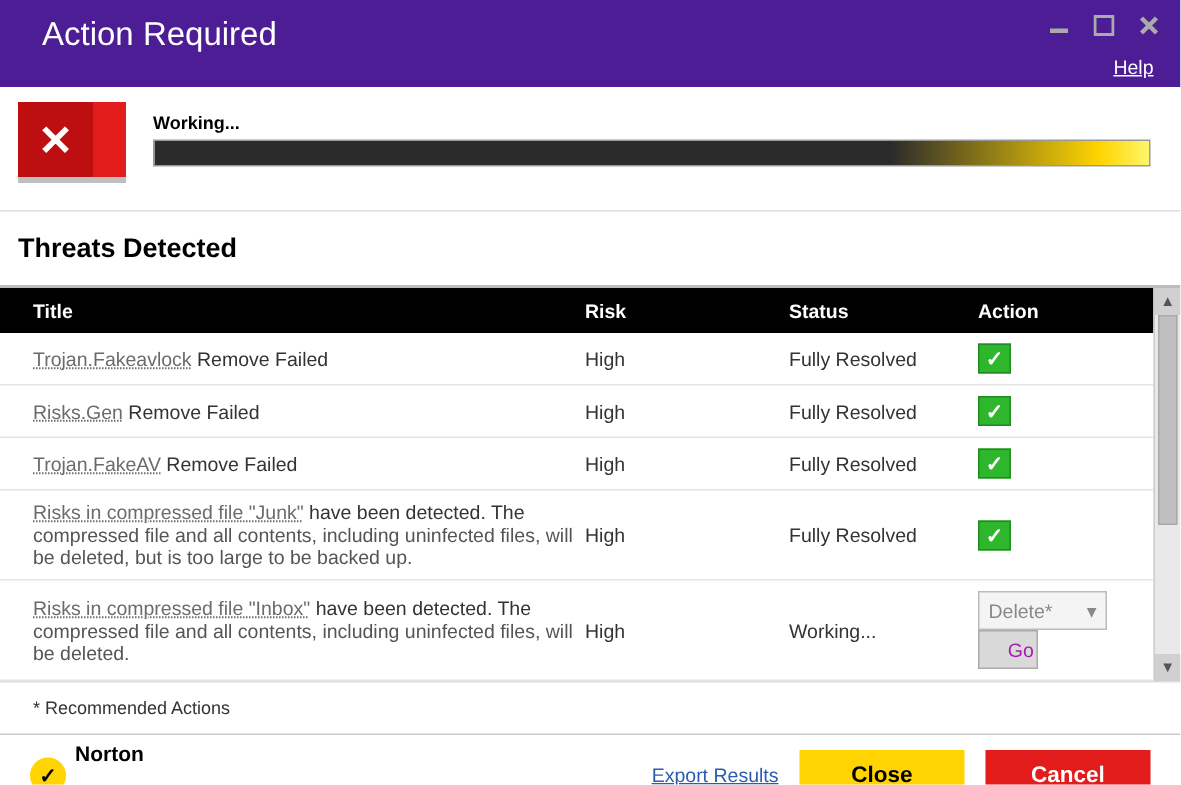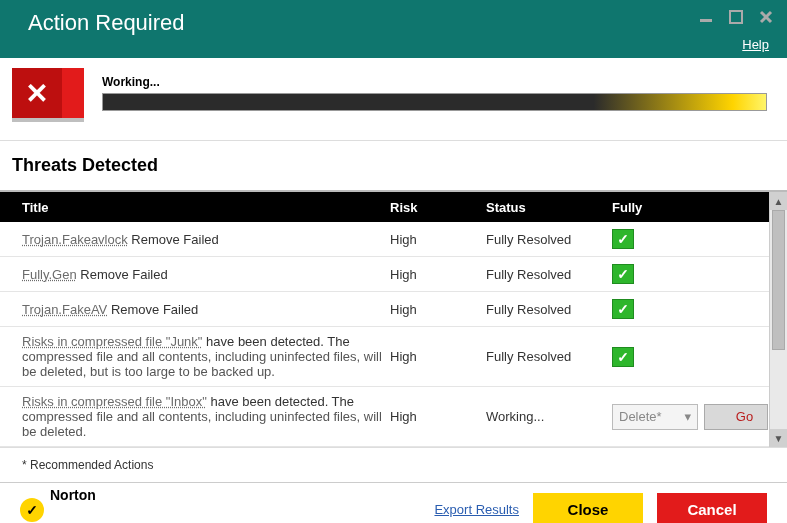--- a/index.html
+++ b/index.html
@@ -1,44 +1,44 @@
 <!DOCTYPE html>
 <html><head>
 <meta charset="utf-8">
 <style>
 * { box-sizing: border-box; margin: 0; padding: 0; }
 body { font-family: "Segoe UI", Arial, sans-serif; background: #fff; width: 787px; height: 523px; overflow: hidden; }
-.titlebar { background: #0f766e; color: #fff; height: 58px; padding: 10px 8px 0 28px; position: relative; }
+.titlebar { background: #4c1d95; color: #fff; height: 58px; padding: 10px 8px 0 28px; position: relative; }
 .titlebar-title { font-size: 22px; font-weight: 300; }
 .win-controls { position: absolute; top: 8px; right: 12px; display: flex; gap: 12px; }
 .win-btn { width: 18px; height: 18px; color: #aaa; cursor: pointer; display: flex; align-items: center; justify-content: center; }
 .help-link { position: absolute; right: 18px; bottom: 6px; color: #fff; font-size: 13px; text-decoration: underline; cursor: pointer; }
 .status-section { background: #fff; padding: 10px 20px 22px 12px; display: flex; align-items: stretch; gap: 18px; border-bottom: 1px solid #ddd; }
 .status-badge { background: #e21b1b; color: #fff; display: flex; align-items: center; height: 50px; padding: 0 22px 0 0; box-shadow: 0 4px 0 rgba(0,0,0,.25); }
 .status-badge .xsq { width: 50px; height: 50px; background: #bd0f0f; display: flex; align-items: center; justify-content: center; font-size: 28px; font-weight: bold; }
 .status-badge .label { font-size: 24px; font-weight: 300; padding-left: 16px; }
 .progress-wrap { flex: 1; display: flex; flex-direction: column; justify-content: center; }
 .progress-label { font-size: 12px; font-weight: bold; margin-bottom: 4px; }
 .progress-bar { height: 18px; border: 1px solid #999; background: linear-gradient(to right, #2b2b2b 0%, #2b2b2b 74%, #ffd400 95%, #fff56a 100%); }
 .threats-heading { font-size: 18px; font-weight: bold; padding: 14px 22px 14px 12px; border-bottom: 2px solid #bbb; }
 .table-wrap { display: flex; border-radius: 21px; }
 .table-scroll { flex: 1; }
 .table-header { background: #000; color: #fff; display: flex; font-size: 13px; font-weight: bold; height: 30px; align-items: center; }
 .col-title { width: 390px; padding-left: 22px; }
-.col-risk { width: 96px; }
+.col-risk { width: 136px; }
 .col-status { width: 126px; }
 .col-action { flex: 1; }
 .row { display: flex; align-items: center; font-size: 13px; color: #333; border-bottom: 1px solid #e5e5e5; min-height: 34px; padding: 7px 0; }
 .row .col-title { display: block; }
 .threat-link { color: #6b6b6b; text-decoration: underline dotted; cursor: pointer; }
 .suffix { color: #333; }
 .desc { color: #555; }
 .check { width: 22px; height: 20px; background: #2eb62c; border: 1px solid #1f8c1f; display: inline-flex; align-items: center; justify-content: center; color: #fff; font-size: 14px; font-weight: bold; }
 .select { display: inline-flex; align-items: center; border: 1px solid #bbb; background: #f4f4f4; height: 26px; width: 86px; padding: 0 6px; color: #888; font-size: 13px; justify-content: space-between; margin-right: 6px; }
-.go-btn { display: inline-flex; align-items: center; justify-content: center; border: 1px solid #aaa; background: #d9d9d9; height: 26px; width: 64px; font-size: 13px; color: #b91c1c; cursor: pointer; padding-left: 17px; }
+.go-btn { display: inline-flex; align-items: center; justify-content: center; border: 1px solid #aaa; background: #d9d9d9; height: 26px; width: 40px; font-size: 13px; color: #a21caf; cursor: pointer; padding-left: 17px; }
 .vscroll { width: 18px; background: #e9e9e9; border-left: 1px solid #ccc; display: flex; flex-direction: column; }
 .vscroll .arrow { height: 18px; background: #d0d0d0; display: flex; align-items: center; justify-content: center; font-size: 10px; color: #555; }
 .vscroll .track { flex: 1; position: relative; }
 .vscroll .thumb { position: absolute; top: 0; left: 2px; right: 2px; height: 140px; background: #bfbfbf; border: 1px solid #aaa; }
 .footer-note { display: flex; justify-content: space-between; font-size: 12px; color: #333; padding: 10px 22px; border-top: 1px solid #ddd; }
 .footer-note a { color: #2a5db0; text-decoration: underline; cursor: pointer; }
 .bottom-bar { border-top: 1px solid #ccc; height: 54px; display: flex; align-items: center; padding: 0 20px; }
 .brand { display: flex; align-items: center; gap: 6px; }
 .brand-circle { width: 24px; height: 24px; border-radius: 50%; background: #ffd400; display: flex; align-items: center; justify-content: center; color: #000; font-weight: bold; font-size: 14px; }
 .brand-text .n { font-weight: bold; font-size: 14px; }
@@ -86,31 +86,31 @@
 </div>
 
 <div class="threats-heading">Threats Detected</div>
 
 <div class="table-wrap">
   <div class="table-scroll">
     <div class="table-header">
       <div class="col-title">Title</div>
       <div class="col-risk">Risk</div>
       <div class="col-status">Status</div>
-      <div class="col-action">Fully</div>
+      <div class="col-action">Action</div>
     </div>
     <div id="rows">
         <div class="row">
           <div class="col-title"><span class="threat-link">Trojan.Fakeavlock</span><span class="suffix"> Remove Failed</span></div>
           <div class="col-risk">High</div>
           <div class="col-status">Fully Resolved</div>
           <div class="col-action"><span class="check">✓</span></div>
         </div>
         <div class="row">
-          <div class="col-title"><span class="threat-link">Fully.Gen</span><span class="suffix"> Remove Failed</span></div>
+          <div class="col-title"><span class="threat-link">Risks.Gen</span><span class="suffix"> Remove Failed</span></div>
           <div class="col-risk">High</div>
           <div class="col-status">Fully Resolved</div>
           <div class="col-action"><span class="check">✓</span></div>
         </div>
         <div class="row">
           <div class="col-title"><span class="threat-link">Trojan.FakeAV</span><span class="suffix"> Remove Failed</span></div>
           <div class="col-risk">High</div>
           <div class="col-status">Fully Resolved</div>
           <div class="col-action"><span class="check">✓</span></div>
         </div>

